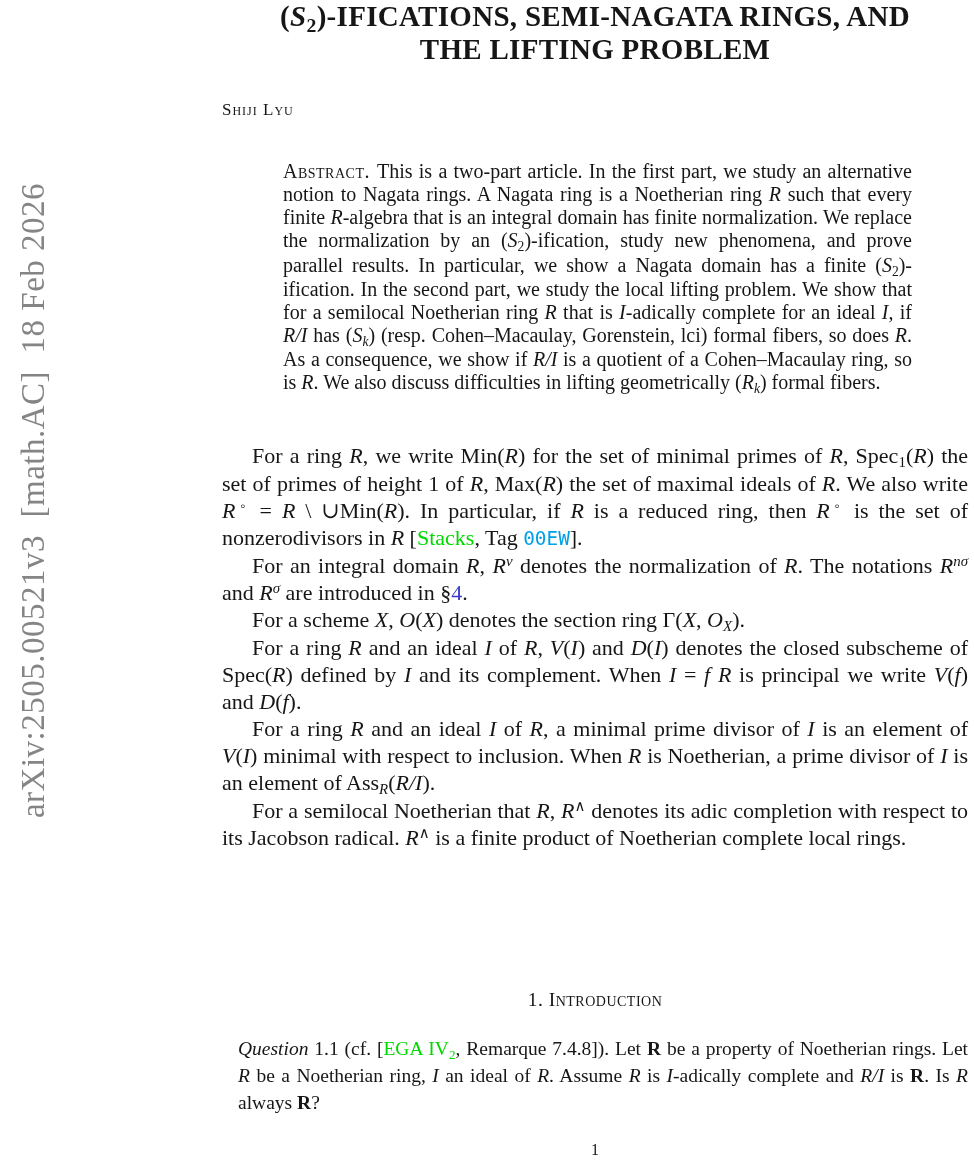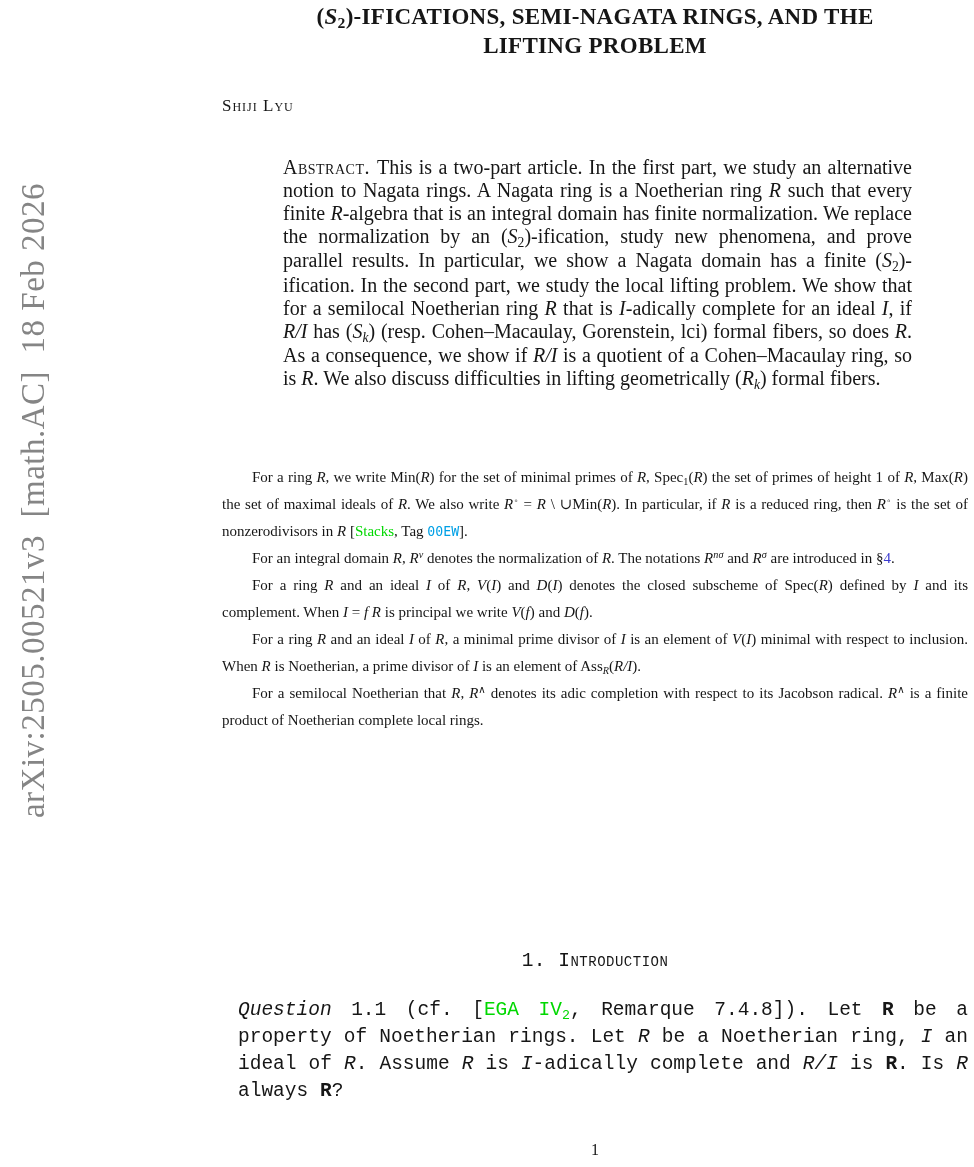--- a/index.html
+++ b/index.html
@@ -32,21 +32,21 @@
     position: absolute;
     left: 222px;
     top: 0;
     width: 746px;
   }
   .title {
     margin: 2px auto 0 auto;
     max-width: 660px;
     text-align: center;
     font-weight: bold;
-    font-size: 23px;
+    font-size: 29px;
     line-height: 29px;
     letter-spacing: 0.3px;
   }
   .author {
     margin-top: 36px;
     font-variant: small-caps;
     font-size: 17px;
     letter-spacing: 1px;
   }
   .abstract {
@@ -54,38 +54,37 @@
     font-size: 20px;
     line-height: 23px;
     text-align: justify;
   }
   .abstract-label {
     font-variant: small-caps;
     margin-right: 7px;
     letter-spacing: 0.5px;
   }
   .body-block {
-    margin-top: 72px;
-    font-size: 15px;
+    margin-top: 46px;
+    font-size: 22px;
     line-height: 27px;
     text-align: justify;
   }
   .para {
     margin: 0;
     text-indent: 30px;
   }
   .lower {
     position: absolute;
     left: 222px;
-    top: 948px;
+    top: 986px;
     width: 746px;
     font-size: 19.5px;
     line-height: 27px;
     text-align: justify;
-    font-family: Liberation Mono, monospace;
   }
   .section-heading {
     text-align: center;
     text-indent: 0;
     font-size: 19.5px;
     letter-spacing: 0.5px;
   }
   .intro-para {
     margin: 20px 0 0 0;
     text-indent: 30px;
@@ -130,20 +129,21 @@
 
     <div class="author">Shiji Lyu</div>
 
     <div class="abstract">
       <span class="abstract-label">Abstract.</span><span><span>This is a two-part article. In the first part, we study an alternative notion to Nagata rings. A Nagata ring is a Noetherian ring </span><span class="seg-i">R</span><span> such that every finite </span><span class="seg-i">R</span><span>-algebra that is an integral domain has finite normalization. We replace the normalization by an (</span><span class="seg-i">S</span><span class="seg-sub">2</span><span>)-ification, study new phenomena, and prove parallel results. In particular, we show a Nagata domain has a finite (</span><span class="seg-i">S</span><span class="seg-sub">2</span><span>)-ification. In the second part, we study the local lifting problem. We show that for a semilocal Noetherian ring </span><span class="seg-i">R</span><span> that is </span><span class="seg-i">I</span><span>-adically complete for an ideal </span><span class="seg-i">I</span><span>, if </span><span class="seg-i">R/I</span><span> has (</span><span class="seg-i">S</span><span class="seg-sub seg-i">k</span><span>) (resp. Cohen–Macaulay, Gorenstein, lci) formal fibers, so does </span><span class="seg-i">R</span><span>. As a consequence, we show if </span><span class="seg-i">R/I</span><span> is a quotient of a Cohen–Macaulay ring, so is </span><span class="seg-i">R</span><span>. We also discuss difficulties in lifting geometrically (</span><span class="seg-i">R</span><span class="seg-sub seg-i">k</span><span>) formal fibers.</span></span>
     </div>
 
     <div class="body-block">
       <p class="para"><span>For a ring </span><span class="seg-i">R</span><span>, we write Min(</span><span class="seg-i">R</span><span>) for the set of minimal primes of </span><span class="seg-i">R</span><span>, Spec</span><span class="seg-sub">1</span><span>(</span><span class="seg-i">R</span><span>) the set of primes of height 1 of </span><span class="seg-i">R</span><span>, Max(</span><span class="seg-i">R</span><span>) the set of maximal ideals of </span><span class="seg-i">R</span><span>. We also write </span><span class="seg-i">R</span><span class="seg-sup">◦</span><span> = </span><span class="seg-i">R</span><span> \ ∪Min(</span><span class="seg-i">R</span><span>). In particular, if </span><span class="seg-i">R</span><span> is a reduced ring, then </span><span class="seg-i">R</span><span class="seg-sup">◦</span><span> is the set of nonzerodivisors in </span><span class="seg-i">R</span><span> [</span><span class="seg-green">Stacks</span><span>, Tag </span><span class="seg-cyan">00EW</span><span>].</span></p>
       <p class="para"><span>For an integral domain </span><span class="seg-i">R</span><span>, </span><span class="seg-i">R</span><span class="seg-sup seg-i">ν</span><span> denotes the normalization of </span><span class="seg-i">R</span><span>. The notations </span><span class="seg-i">R</span><span class="seg-sup seg-i">nσ</span><span> and </span><span class="seg-i">R</span><span class="seg-sup seg-i">σ</span><span> are introduced in §</span><span class="seg-blue">4</span><span>.</span></p>
+      <p class="para"><span>For a scheme </span><span class="seg-i">X</span><span>, </span><span class="seg-cal">O</span><span>(</span><span class="seg-i">X</span><span>) denotes the section ring Γ(</span><span class="seg-i">X</span><span>, </span><span class="seg-cal">O</span><span class="seg-sub seg-i">X</span><span>).</span></p>
       <p class="para"><span>For a ring </span><span class="seg-i">R</span><span> and an ideal </span><span class="seg-i">I</span><span> of </span><span class="seg-i">R</span><span>, </span><span class="seg-i">V</span><span>(</span><span class="seg-i">I</span><span>) and </span><span class="seg-i">D</span><span>(</span><span class="seg-i">I</span><span>) denotes the closed subscheme of Spec(</span><span class="seg-i">R</span><span>) defined by </span><span class="seg-i">I</span><span> and its complement. When </span><span class="seg-i">I</span><span> = </span><span class="seg-i">f R</span><span> is principal we write </span><span class="seg-i">V</span><span>(</span><span class="seg-i">f</span><span>) and </span><span class="seg-i">D</span><span>(</span><span class="seg-i">f</span><span>).</span></p>
       <p class="para"><span>For a ring </span><span class="seg-i">R</span><span> and an ideal </span><span class="seg-i">I</span><span> of </span><span class="seg-i">R</span><span>, a minimal prime divisor of </span><span class="seg-i">I</span><span> is an element of </span><span class="seg-i">V</span><span>(</span><span class="seg-i">I</span><span>) minimal with respect to inclusion. When </span><span class="seg-i">R</span><span> is Noetherian, a prime divisor of </span><span class="seg-i">I</span><span> is an element of Ass</span><span class="seg-sub seg-i">R</span><span>(</span><span class="seg-i">R/I</span><span>).</span></p>
       <p class="para"><span>For a semilocal Noetherian that </span><span class="seg-i">R</span><span>, </span><span class="seg-i">R</span><span class="seg-sup">∧</span><span> denotes its adic completion with respect to its Jacobson radical. </span><span class="seg-i">R</span><span class="seg-sup">∧</span><span> is a finite product of Noetherian complete local rings.</span></p>
     </div>
 
   </div>
 
   <div class="lower">
     <div class="section-heading"><span>1. </span><span class="seg-sc">Introduction</span></div>
     <p class="question-para"><span class="seg-i">Question</span><span> 1.1 (cf. [</span><span class="seg-green">EGA IV</span><span class="seg-green seg-sub">2</span><span>, Remarque 7.4.8]). Let </span><span class="seg-b">R</span><span> be a property of Noetherian rings. Let </span><span class="seg-i">R</span><span> be a Noetherian ring, </span><span class="seg-i">I</span><span> an ideal of </span><span class="seg-i">R</span><span>. Assume </span><span class="seg-i">R</span><span> is </span><span class="seg-i">I</span><span>-adically complete and </span><span class="seg-i">R/I</span><span> is </span><span class="seg-b">R</span><span>. Is </span><span class="seg-i">R</span><span> always </span><span class="seg-b">R</span><span>?</span></p>

